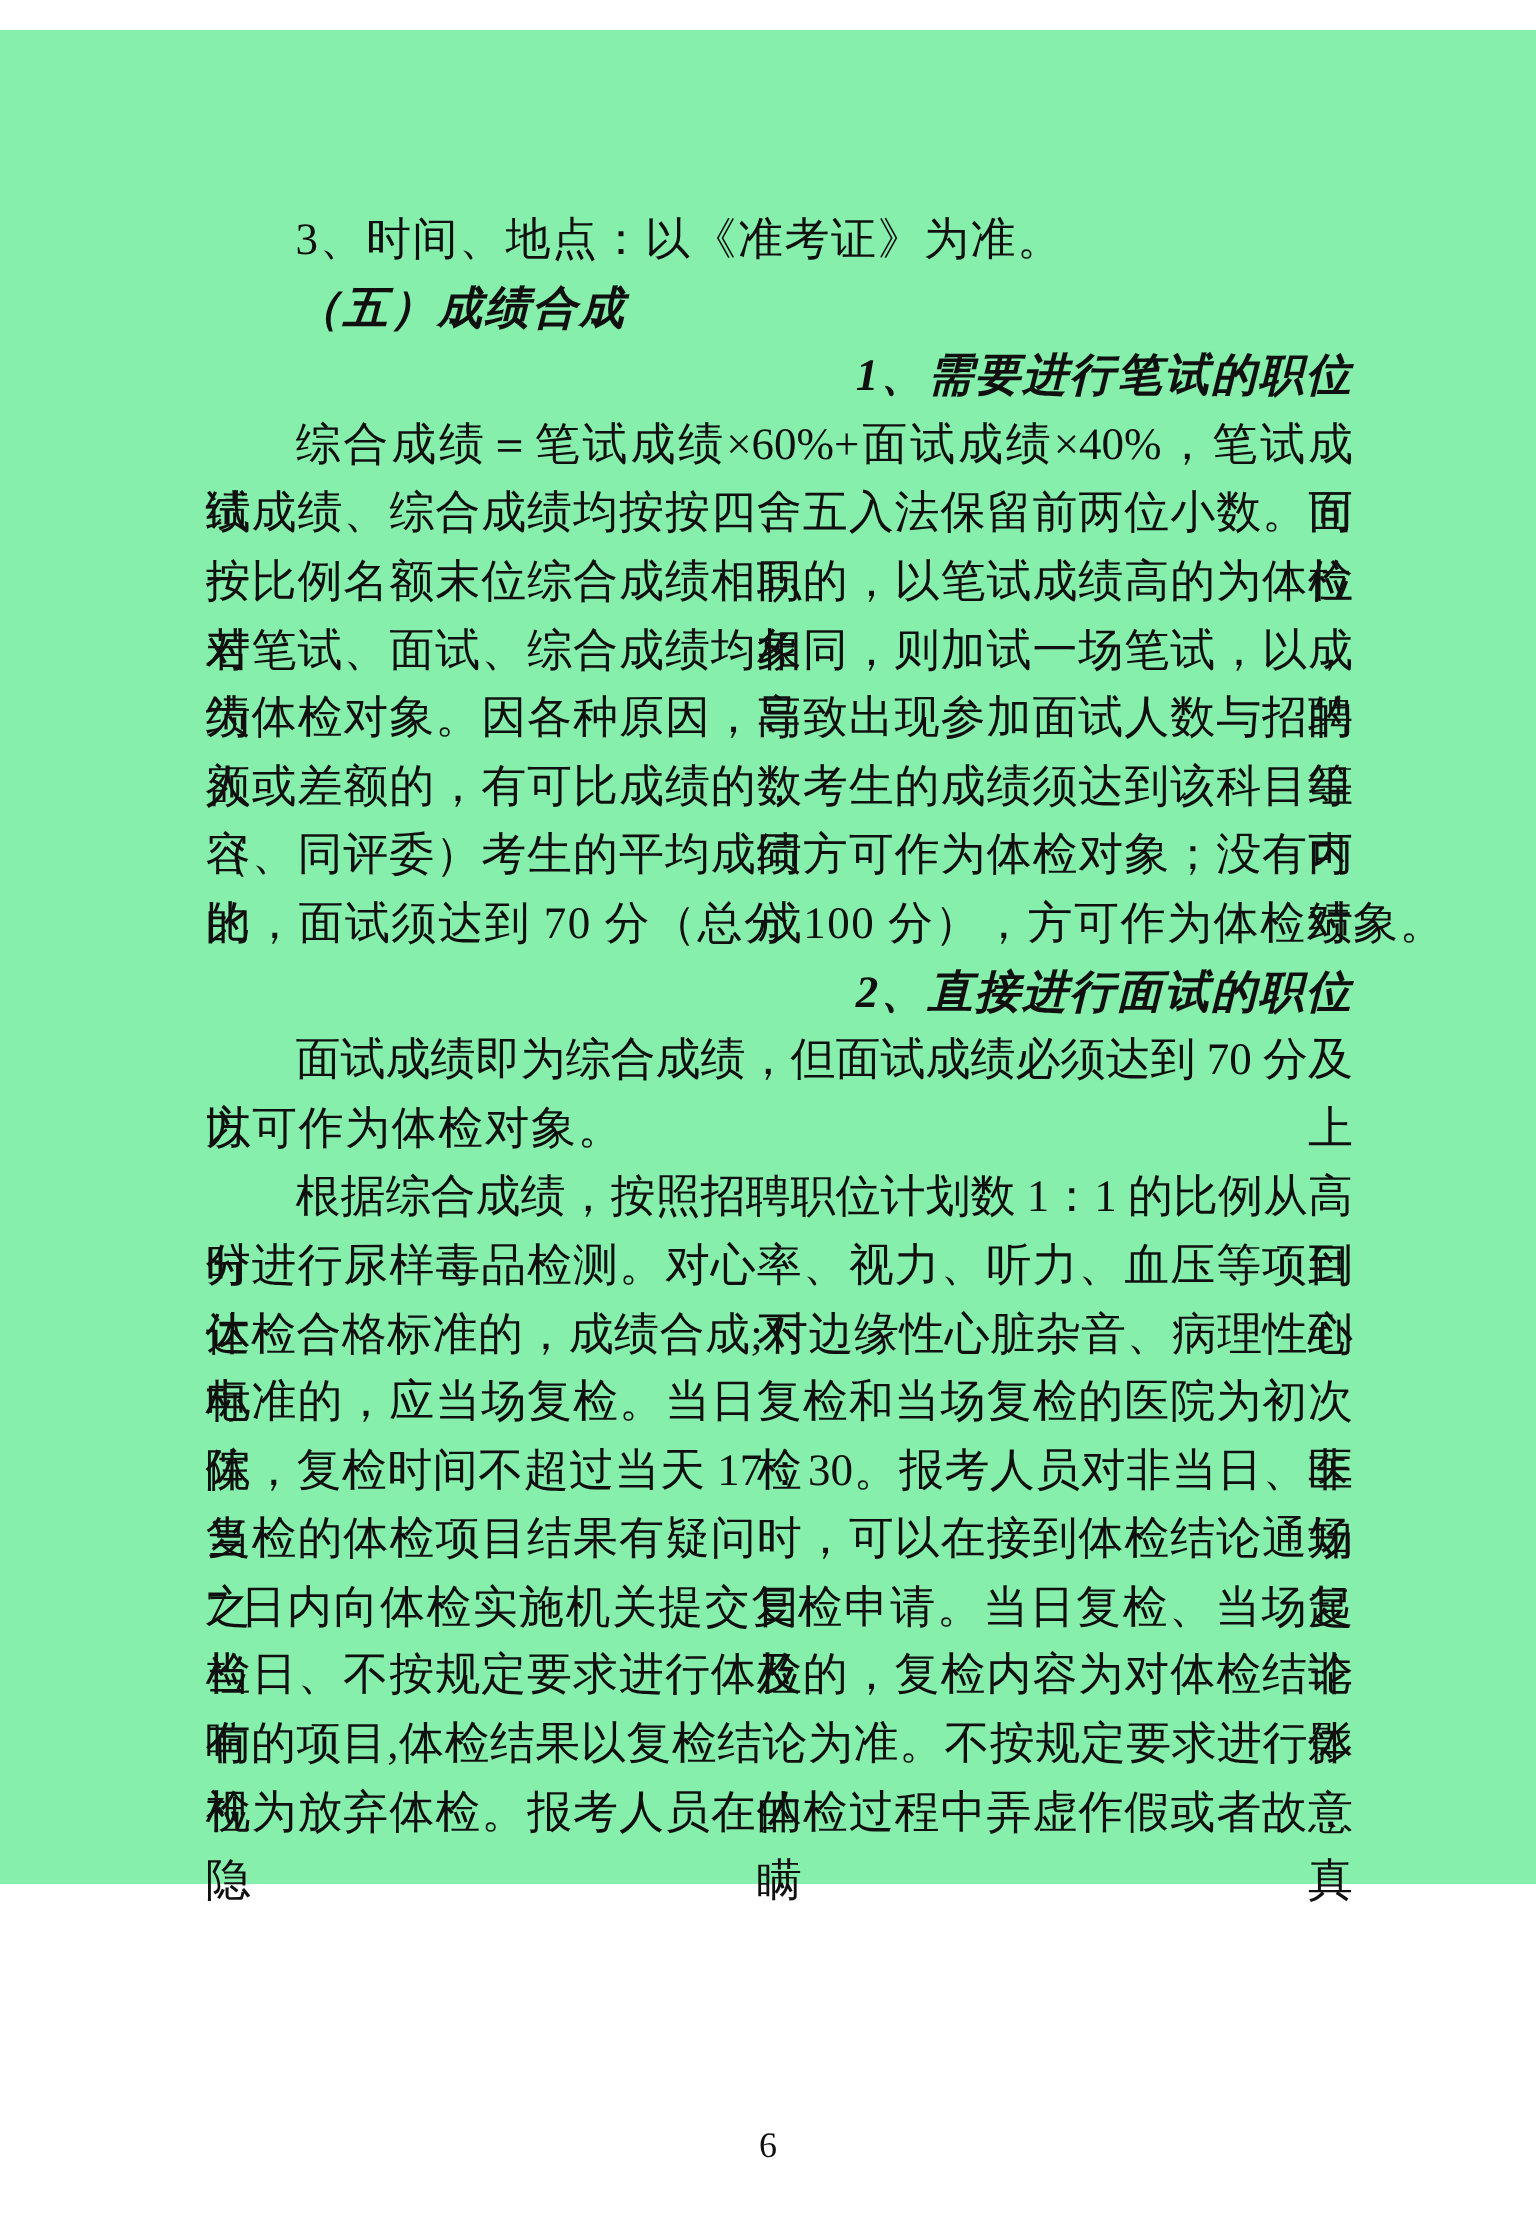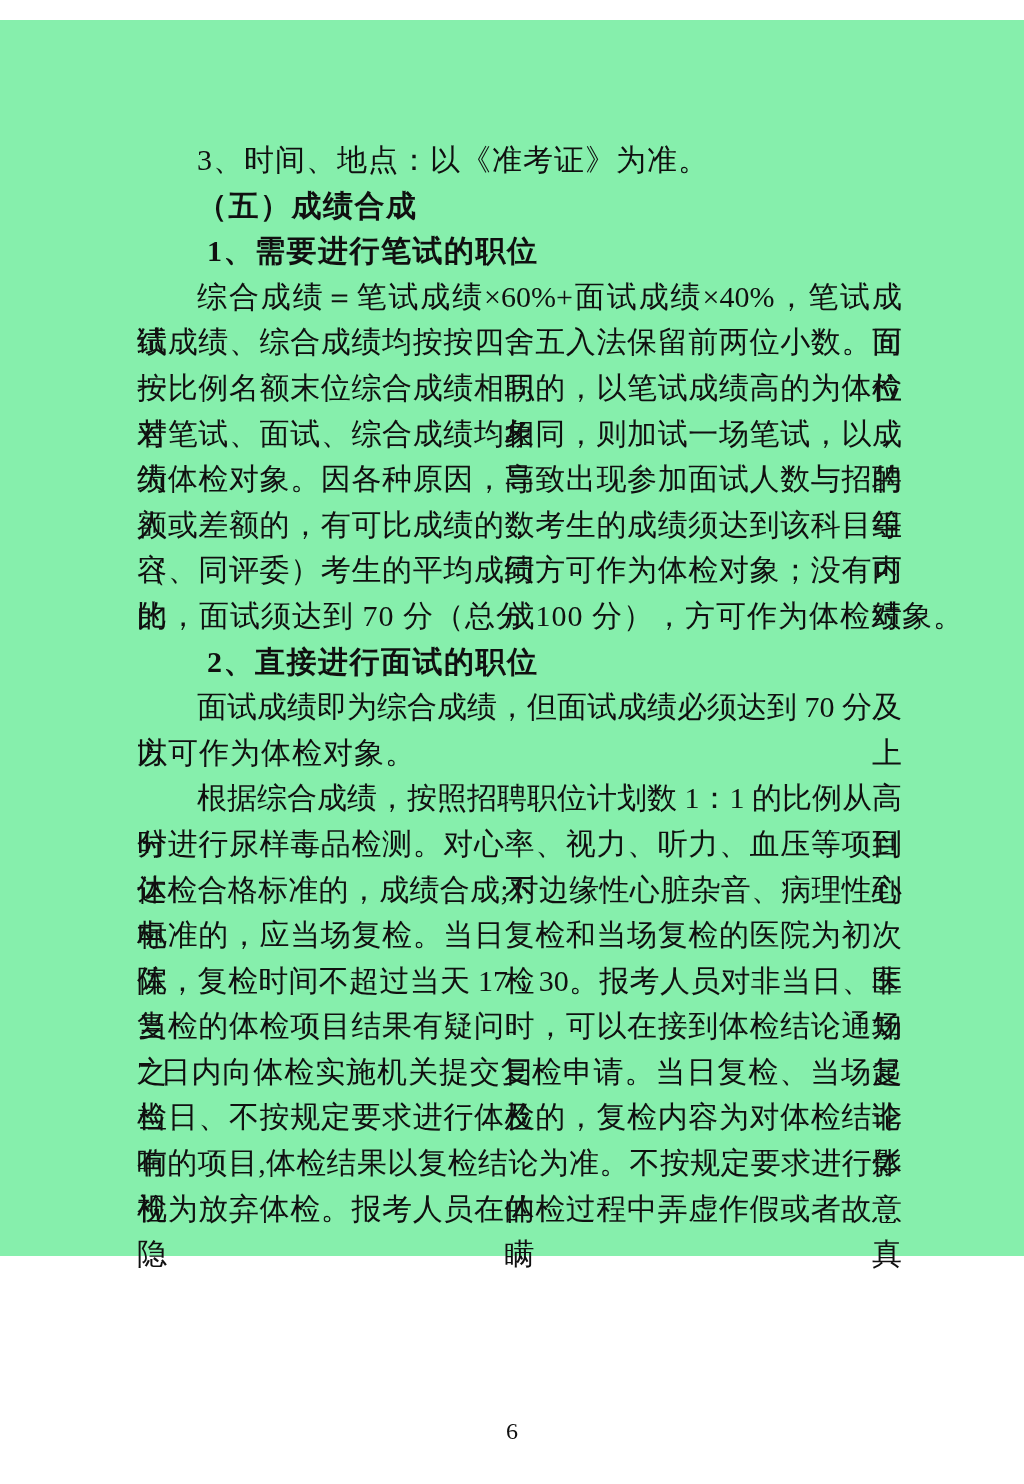--- a/index.html
+++ b/index.html
@@ -39,24 +39,25 @@
   }
   
   .j {
     white-space: normal;
     letter-spacing: 0;
     text-align: justify;
     text-align-last: justify;
     -moz-text-align-last: justify;
   }
   .ind  { text-indent: 60px; }   
-  .ind2 { text-indent: 70px; }   
+  .ind2 { text-indent: 70px; text-align: right; }   
   .h {
     font-weight: bold;
     letter-spacing: 1.5px;
+    font-style: italic;
   }
   .pageno {
     position: absolute;
     left: 0;
     top: 1396px;
     width: 1024px;
     text-align: center;
     font-size: 24px;
     line-height: 30px;
     color: #101010;

